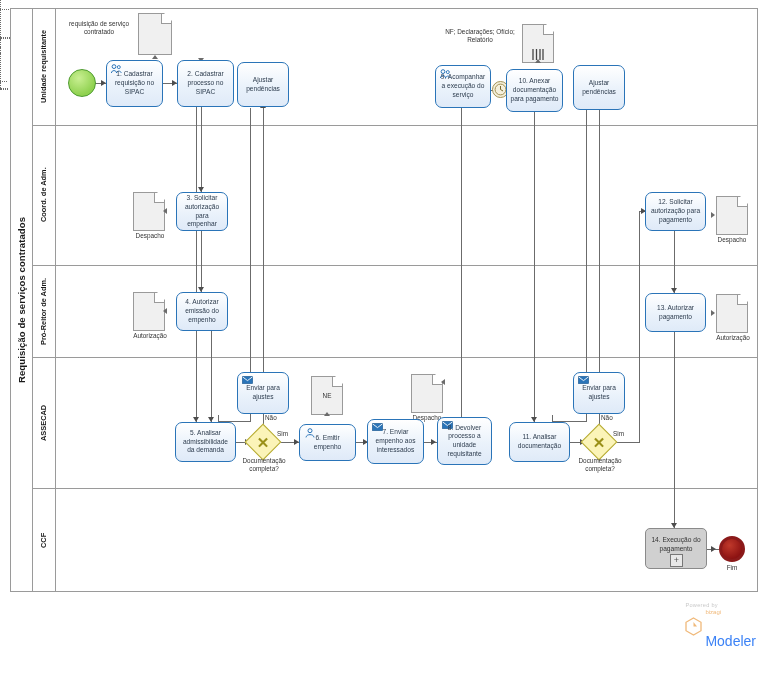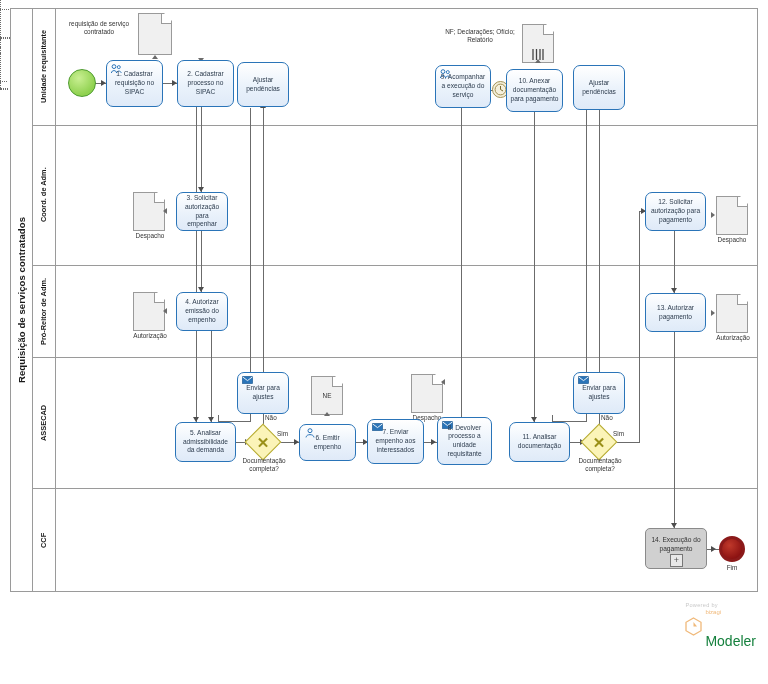--- a/index.html
+++ b/index.html
@@ -56,21 +56,21 @@
   .ar-r{border-top:3.5px solid transparent;border-bottom:3.5px solid transparent;border-left:5px solid #4d4d4d;}
   .ar-dh{border-left:3px solid transparent;border-right:3px solid transparent;border-top:4.5px solid #6b6b6b;}
   .ar-uh{border-left:3px solid transparent;border-right:3px solid transparent;border-bottom:4.5px solid #6b6b6b;}
   .ar-rh{border-top:3px solid transparent;border-bottom:3px solid transparent;border-left:4.5px solid #6b6b6b;}
   .ar-lh{border-top:3px solid transparent;border-bottom:3px solid transparent;border-right:4.5px solid #6b6b6b;}
   .flow-label{position:absolute;font-size:6.4px;color:#333;}
 
   .brand{position:absolute;right:12px;bottom:36px;text-align:left;}
   .brand-top{font-size:5.6px;color:#c9c9c9;letter-spacing:.3px;}
   .brand-row{display:flex;align-items:center;gap:3px;margin-top:1px;}
-  .brand-name{font-size:14px;color:#15803d;line-height:1;margin-top:20px;}
+  .brand-name{font-size:14px;color:#3b82f6;line-height:1;margin-top:20px;}
   .brand-sm{font-size:6px;color:#f0b97a;line-height:1;margin-bottom:-1px;}
 </style>
 </head>
 <body>
 
 <div id="stage">
 
   <div class="pool-border" style="left:10px;top:8px;width:748px;height:584px;"></div>
   <div class="pool-title" style="left:10px;top:8px;width:22px;height:584px;">Requisição de serviços contratados</div>
   <div class="lane-vline" style="left:32px;top:8px;height:584px;"></div>

